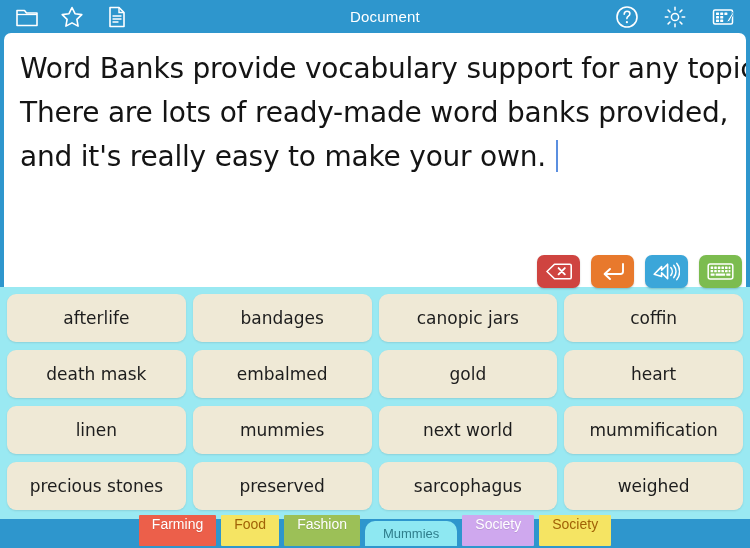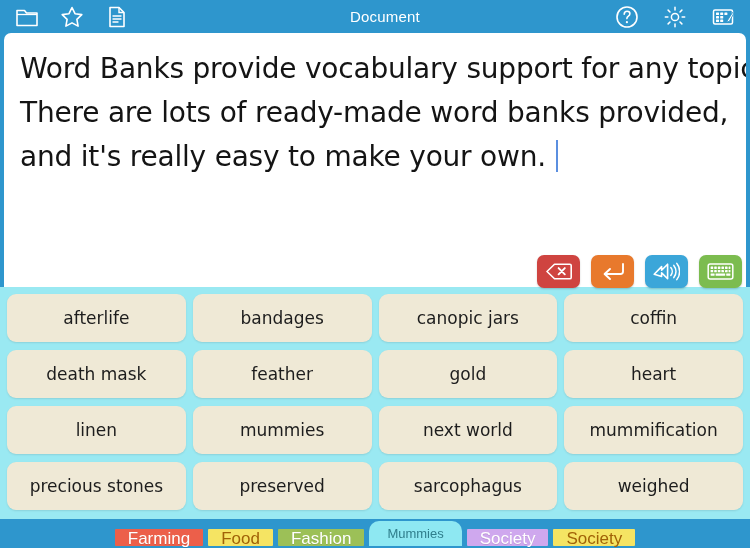--- a/index.html
+++ b/index.html
@@ -113,25 +113,25 @@
     background: #2e96cd;
   }
   .cat-inner {
     position: absolute; left: 0; top: 0;
     width: 750px; height: 29px;
     display: flex; align-items: flex-end; justify-content: center;
     gap: 5px;
     padding-bottom: 2px;
   }
   .cat-tab {
-    height: 17px;
+    height: 31px;
     line-height: 19px;
     padding: 0 13px;
     border-radius: 1px;
-    font-size: 17px;
+    font-size: 14px;
     color: #ffffff;
     white-space: nowrap;
     text-shadow: 0 1px 0 rgba(0,0,0,.10);
   }
   .cat-tab.dark-text { color: #a16207; text-shadow: none; }
   .cat-tab.selected {
     height: 25px;
     line-height: 25px;
     font-size: 13px;
     color: #2f7e8c;
@@ -256,21 +256,21 @@
 
   <div class="wordbank">
     <div class="wb-row">
       <div class="wb-card">afterlife</div>
       <div class="wb-card">bandages</div>
       <div class="wb-card">canopic jars</div>
       <div class="wb-card">coffin</div>
     </div>
     <div class="wb-row">
       <div class="wb-card">death mask</div>
-      <div class="wb-card">feather</div>
+      <div class="wb-card">embalmed</div>
       <div class="wb-card">gold</div>
       <div class="wb-card">heart</div>
     </div>
     <div class="wb-row">
       <div class="wb-card">linen</div>
       <div class="wb-card">mummies</div>
       <div class="wb-card">next world</div>
       <div class="wb-card">mummification</div>
     </div>
     <div class="wb-row">

